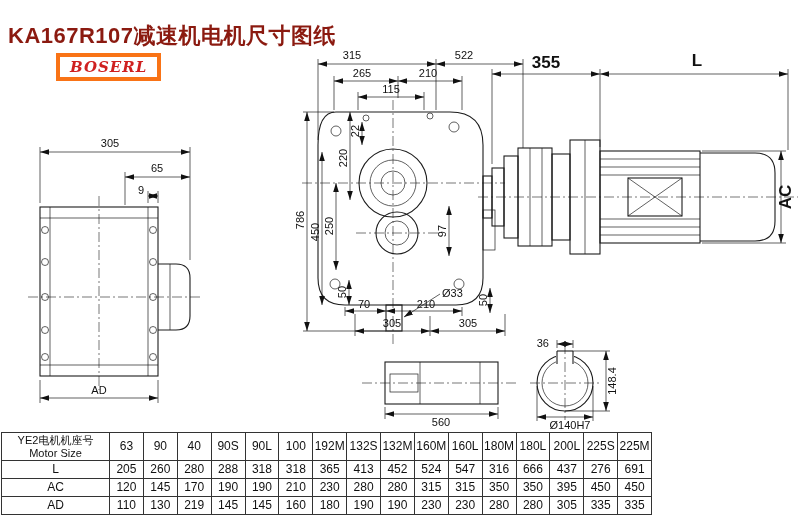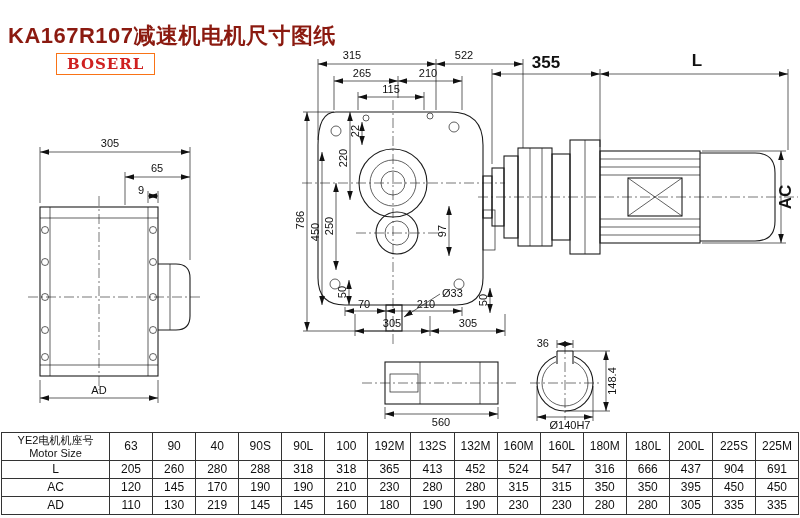--- a/index.html
+++ b/index.html
@@ -1,29 +1,29 @@
 <!DOCTYPE html>
 <html><head>
 <meta charset="utf-8">
 <style>
   * { margin:0; padding:0; box-sizing:border-box; }
   html,body { background:#fff; }
   body { width:800px; height:518px; font-family:"Liberation Sans", sans-serif; position:relative; overflow:hidden; }
   .page { position:absolute; inset:0; background:#fff; }
   .title { position:absolute; top:8px; left:8px; font-size:22px; font-weight:bold; color:#8b1a10; letter-spacing:0.5px;margin-top:13px; }
-  .brand { position:absolute; top:53px; left:56px; border:1px solid #f97316; color:#cf2020;
-           font-family:"DejaVu Serif", serif; font-weight:bold; font-size:15px; padding:1px 10px; letter-spacing:1px; background:#fff; }
+  .brand { position:absolute; top:53px; left:56px; border:4px solid #f97316; color:#cf2020;
+           font-family:"DejaVu Serif", serif; font-weight:bold; font-size:15px; padding:1px 10px; letter-spacing:1px; background:#fff;font-style:italic; }
   svg.drawing { position:absolute; top:0; left:0; }
   .ln   { fill:none; stroke:#1c1c1c; stroke-width:1.1; }
   .thin { fill:none; stroke:#1c1c1c; stroke-width:0.7; }
   .cl   { fill:none; stroke:#1c1c1c; stroke-width:0.6; stroke-dasharray:10 3 2 3; }
   .dim  { fill:none; stroke:#1c1c1c; stroke-width:0.7; }
   .txt  { font-family:"Liberation Sans", sans-serif; font-size:11px; fill:#111; }
   .txtb { font-family:"Liberation Sans", sans-serif; font-size:17px; font-weight:bold; fill:#111; }
-  table.spec { position:absolute; left:1px; top:432px; width:798px; border-collapse:collapse; table-layout:fixed; background:#fff; }
+  table.spec { position:absolute; left:1px; top:432px; width:651px; border-collapse:collapse; table-layout:fixed; background:#fff; }
   table.spec td { border:1px solid #333; text-align:center; vertical-align:middle; font-size:12px; color:#111;
                   padding:0; height:17px; line-height:17px; overflow:hidden; white-space:nowrap; }
   table.spec td.head { height:28px; line-height:13px; font-size:11px; }
   table.spec td.head div { line-height:13px; }
 </style>
 </head>
 <body>
 
 <div class="page">
 
@@ -299,21 +299,21 @@
           <td>318</td>
           <td>318</td>
           <td>365</td>
           <td>413</td>
           <td>452</td>
           <td>524</td>
           <td>547</td>
           <td>316</td>
           <td>666</td>
           <td>437</td>
-          <td>904</td>
+          <td>276</td>
           <td>691</td>
         </tr>
       <tr>
         <td>AC</td>
       <td>120</td>
           <td>145</td>
           <td>170</td>
           <td>190</td>
           <td>190</td>
           <td>210</td>

